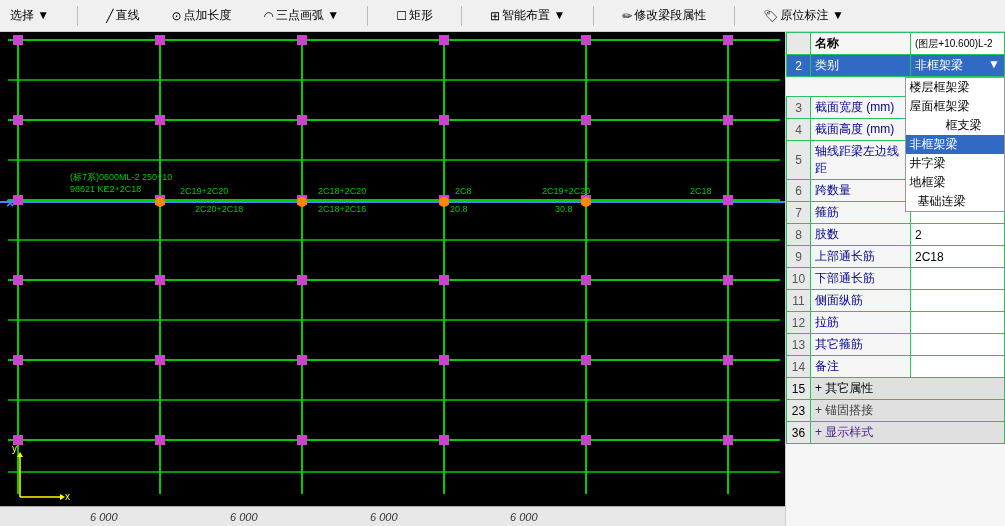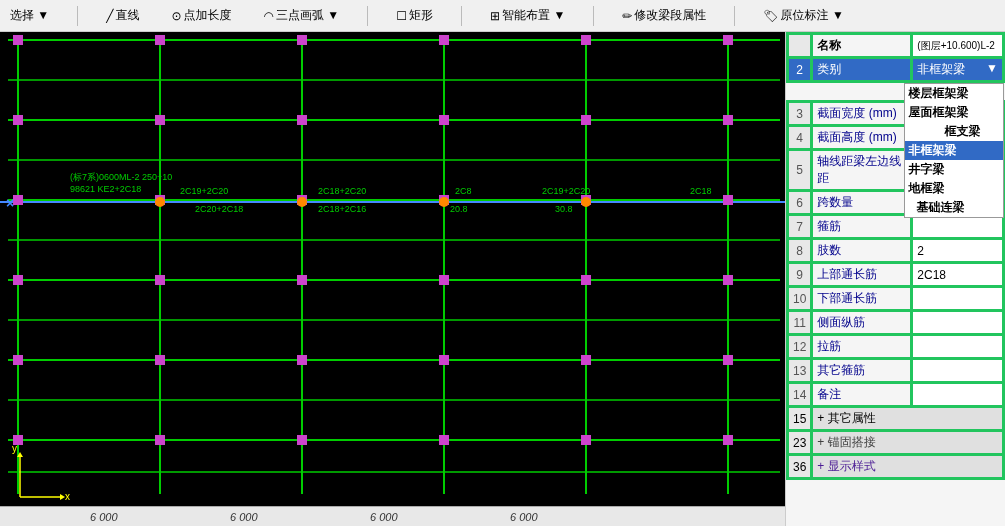--- a/index.html
+++ b/index.html
@@ -37,21 +37,21 @@
     }
     .ruler-mark { position: absolute; font-size: 11px; color: #333; }
 
     
     #right-panel {
       width: 220px; background: #f5f5f5; border-left: 1px solid #ccc;
       display: flex; flex-direction: column; height: 100%;
       overflow: hidden;
     }
     .prop-table { width: 100%; border-collapse: collapse; font-size: 12px; }
-    .prop-table td { border: 3px solid #22c55e; padding: 2px 4px; height: 20px; }
+    .prop-table td { border: 1px solid #22c55e; padding: 2px 4px; height: 20px; }
     .prop-row-num { width: 24px; text-align: center; color: #555; background: #e8e8e8; }
     .prop-row-label { width: 100px; color: #00008b; background: #f5f5f5; }
     .prop-row-value { color: #000; background: #fff; }
     .prop-row-selected { background: #316ac5 !important; }
     .prop-row-selected td { color: #fff !important; background: #316ac5 !important; }
     .prop-group { background: #e0e0e0; }
     .prop-group td { color: #000; }
   </style>
 </head>
 <body>
@@ -221,21 +221,21 @@
 
           <tr class="prop-row-selected" style="position:relative;">
             <td class="prop-row-num" style="color:#fff; background:#316ac5;">2</td>
             <td class="prop-row-label" style="color:#fff; background:#316ac5;">类别</td>
             <td class="prop-row-value" style="color:#fff; background:#316ac5;">
               <span>非框架梁</span>
               <span style="float:right;">▼</span>
             </td>
           </tr>
 
-          <tr style="position:relative;font-weight:bold;">
+          <tr style="position:relative;">
             <td colspan="3" style="padding:0; border:none; position:relative;">
               <div style="position:absolute; right:0; top:0; background:#fff; border:1px solid #999; z-index:20; width:100px; font-size:12px;">
                 <div style="padding:1px 4px;">楼层框架梁</div>
                 <div style="padding:1px 4px;">屋面框架梁</div>
                 <div style="padding:1px 4px;margin-left:36px;">框支梁</div>
                 <div style="padding:1px 4px; background:#316ac5; color:#fff;">非框架梁</div>
                 <div style="padding:1px 4px;">井字梁</div>
                 <div style="padding:1px 4px;">地框梁</div>
                 <div style="padding:1px 4px;margin-left:8px;">基础连梁</div>
               </div>

